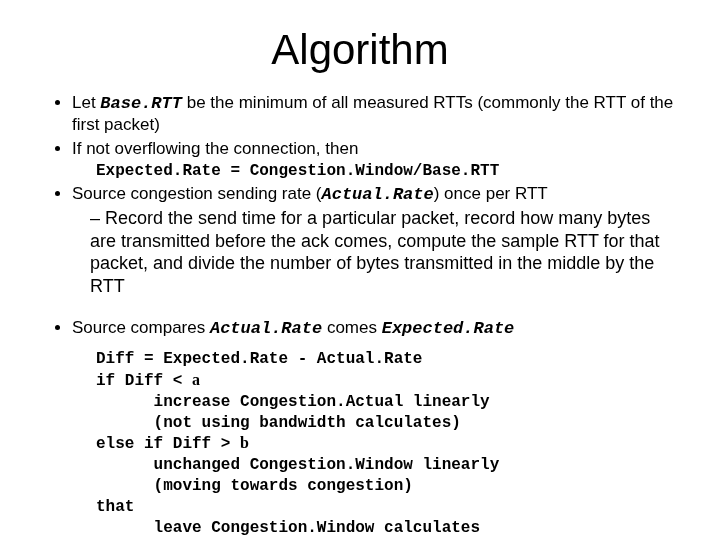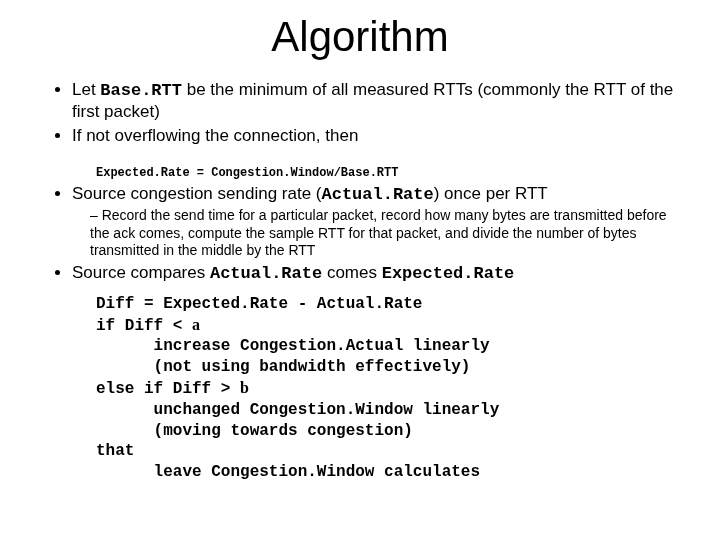--- a/index.html
+++ b/index.html
@@ -8,57 +8,58 @@
     width: 720px;
     height: 540px;
     background: #fff;
     font-family: Arial, Helvetica, sans-serif;
     color: #000;
   }
   .slide {
     box-sizing: border-box;
     width: 720px;
     height: 540px;
-    padding: 7px 40px 24px 40px;
+    padding: 20px 40px 24px 40px;
   }
   .title {
     text-align: center;
     font-size: 42px;
     font-weight: 400;
     margin: 6px 0 18px 0;
   }
   ul.top {
     list-style: disc;
     margin: 0 0 0 8px;
     padding-left: 24px;
     font-size: 17px;
     line-height: 1.25;
   }
   ul.top > li {
     margin-bottom: 2px;
   }
   ul.sub {
     list-style: none;
-    margin: 2px 0 2px 18px;
+    margin: 2px 0 20px 18px;
     padding-left: 0;
-    font-size: 14px;
+    font-size: 18px;
     line-height: 1.25;
   }
   ul.sub > li::before {
     content: "–  ";
   }
   .mono {
     font-family: "Courier New", Courier, monospace;
     font-weight: bold;
+    font-style: italic;
   }
   .formula {
     font-family: "Courier New", Courier, monospace;
     font-weight: bold;
-    font-size: 12px;
-    margin: 20px 0 3px 56px;
+    font-size: 16px;
+    margin: 3px 0 3px 56px;
   }
   .codeblock {
     font-family: "Courier New", Courier, monospace;
     font-weight: bold;
     font-size: 16px;
     white-space: pre;
     margin: 10px 0 0 56px;
     line-height: 1.3;
   }
   .sym {
@@ -89,20 +90,20 @@
       </ul>
     </li>
     <li>
       <span>Source compares </span><span class="mono">Actual.Rate</span><span> comes </span><span class="mono">Expected.Rate</span>
     </li>
   </ul>
 
   <div class="codeblock"><span>Diff = Expected.Rate - Actual.Rate</span>
 <span>if Diff &lt; </span><span class="sym">a</span>
 <span>      increase Congestion.Actual linearly</span>
-<span>      (not using bandwidth effectively)</span>
+<span>      (not using bandwidth calculates)</span>
 <span>else if Diff &gt; </span><span class="sym">b</span>
 <span>      unchanged Congestion.Window linearly</span>
 <span>      (moving towards congestion)</span>
 <span>that</span>
 <span>      leave Congestion.Window calculates</span></div>
 
 </div>
 
 </body></html>

